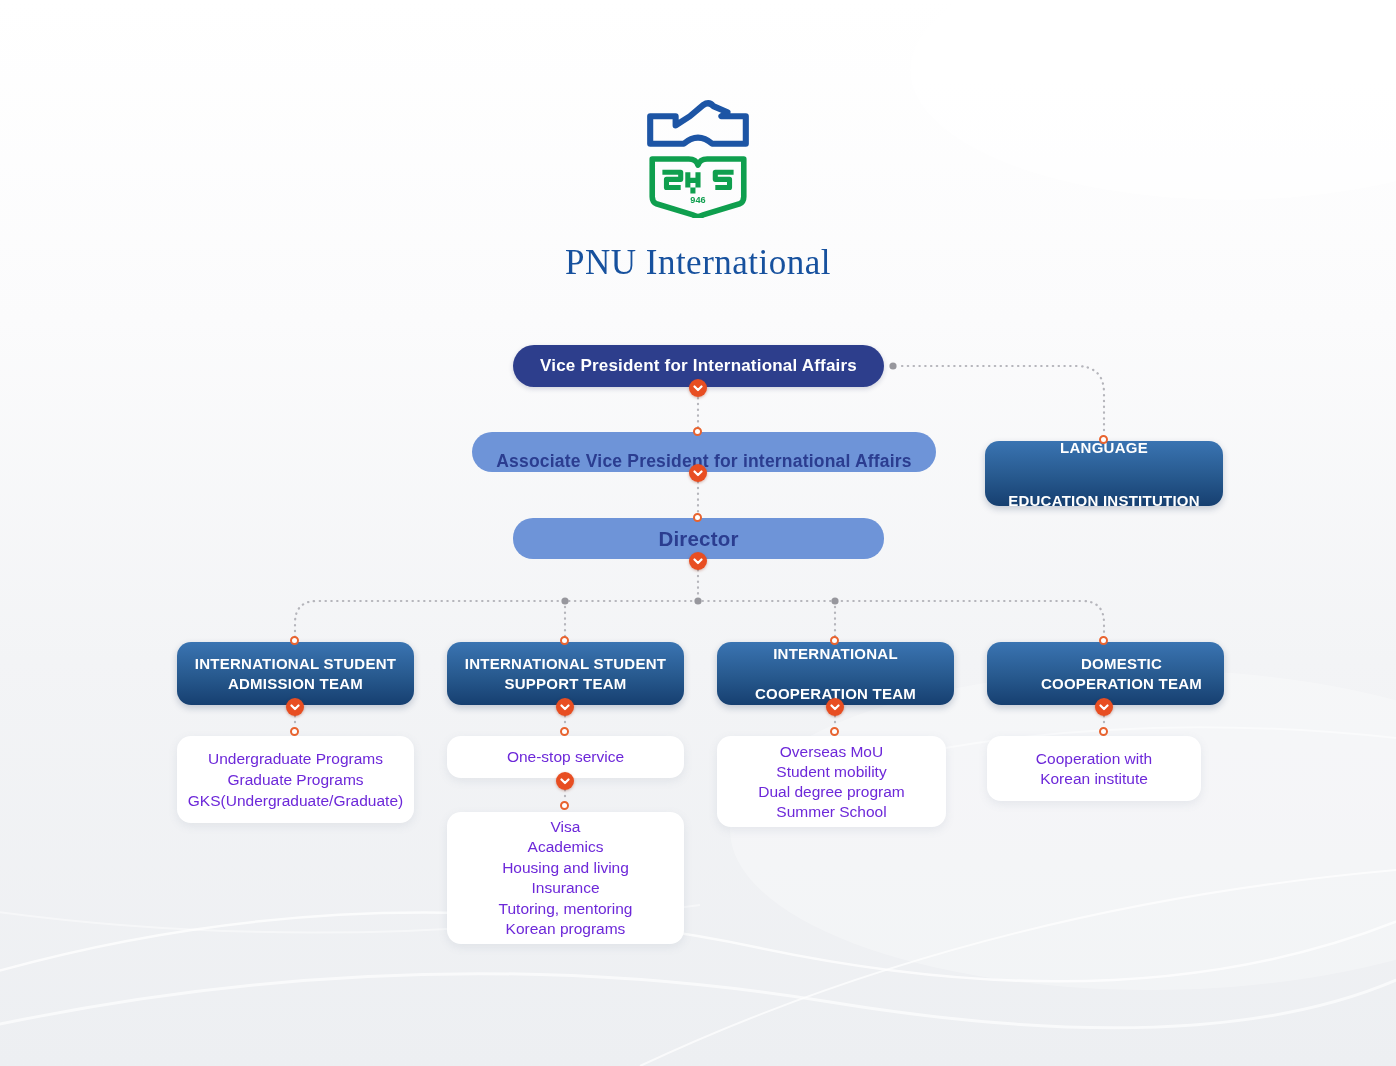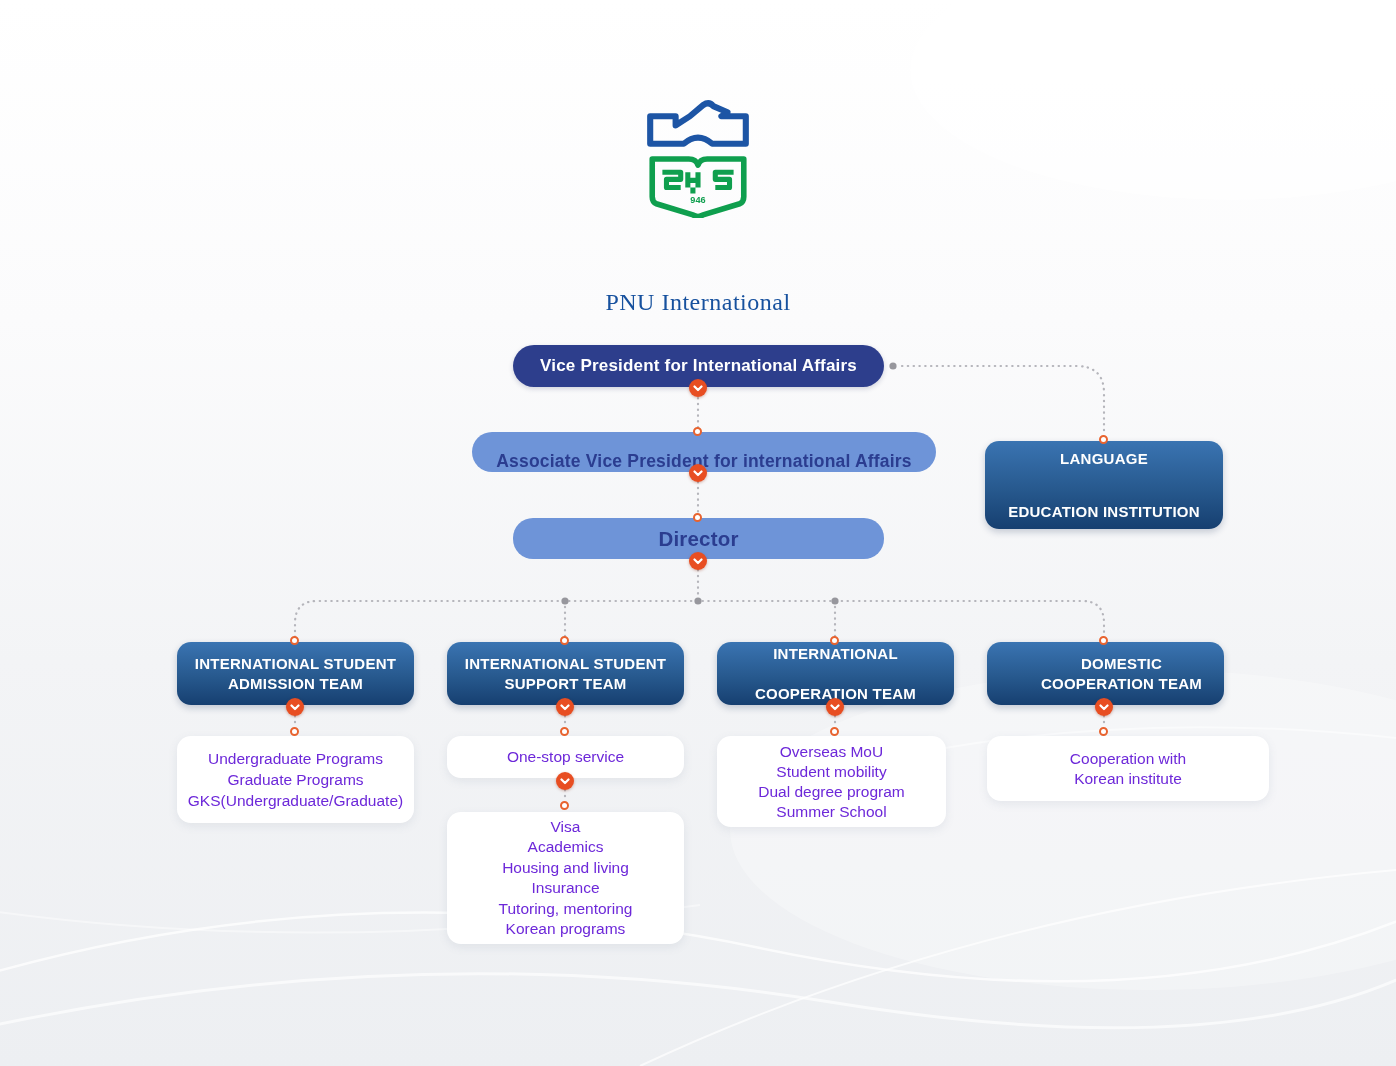--- a/index.html
+++ b/index.html
@@ -4,22 +4,22 @@
 <style>
   html,body{margin:0;padding:0;background:#e9eaed;}
   .canvas{
     position:relative;width:1396px;height:1066px;overflow:hidden;
     background:linear-gradient(180deg,#ffffff 0%,#fbfbfc 30%,#f3f4f6 62%,#edeff2 100%);
     font-family:"Liberation Sans",sans-serif;
   }
   svg.layer{position:absolute;left:0;top:0;}
   .page-title{
     position:absolute;left:0;top:243px;width:1396px;text-align:center;
-    font-family:"Liberation Serif",serif;font-size:24px;font-weight:500;
-    color:#17519e;letter-spacing:.5px;margin-top:46px;
+    font-family:"Liberation Serif",serif;font-size:35px;font-weight:500;
+    color:#17519e;letter-spacing:.5px;
   }
   .node{position:absolute;display:flex;flex-direction:column;align-items:center;justify-content:center;text-align:center;box-sizing:border-box;}
   .navy-pill{background:#2d3e8c;color:#ffffff;border-radius:21px;font-weight:700;font-size:17px;letter-spacing:.2px;box-shadow:0 2px 5px rgba(30,40,90,.18);}
   .blue-pill{background:#6e94d8;color:#2b3d90;border-radius:20px;font-weight:700;font-size:17.5px;letter-spacing:.2px;}
   .director{font-size:20.5px;}
   .team{
     background:linear-gradient(180deg,#3a74b2 0%,#27598e 55%,#163f70 100%);
     color:#ffffff;border-radius:14px;font-weight:700;font-size:15px;line-height:20px;
     letter-spacing:.25px;box-shadow:0 3px 7px rgba(16,40,80,.22);
   }
@@ -95,21 +95,21 @@
   </div>
 
   <div class="node blue-pill" style="left:472px;top:432px;width:464px;height:40px;justify-content:flex-end;">
     <span>Associate Vice President for international Affairs</span>
   </div>
 
   <div class="node blue-pill director" style="left:513px;top:518px;width:371px;height:41px;">
     <span>Director</span>
   </div>
 
-  <div class="node team" style="left:985px;top:441px;width:238px;height:88px;line-height:21px;gap:32px;">
+  <div class="node team" style="left:985px;top:441px;width:238px;height:65px;line-height:21px;gap:32px;">
     <span>LANGUAGE</span>
     <span>EDUCATION INSTITUTION</span>
   </div>
 
   <div class="node team" style="left:177px;top:642px;width:237px;height:63px;">
     <span>INTERNATIONAL STUDENT</span>
     <span>ADMISSION TEAM</span>
   </div>
   <div class="node team" style="left:447px;top:642px;width:237px;height:63px;">
     <span>INTERNATIONAL STUDENT</span>
@@ -143,21 +143,21 @@
     <div class="ln">Korean programs</div>
   </div>
 
   <div class="node card" style="left:717px;top:736px;width:229px;height:91px;">
     <div class="ln">Overseas MoU</div>
     <div class="ln">Student mobility</div>
     <div class="ln">Dual degree program</div>
     <div class="ln">Summer School</div>
   </div>
 
-  <div class="node card" style="left:987px;top:736px;width:282px;height:65px;">
+  <div class="node card" style="left:987px;top:736px;width:214px;height:65px;">
     <div class="ln">Cooperation with</div>
     <div class="ln">Korean institute</div>
   </div>
 
   <div class="chev" style="left:689px;top:379px;">
       <svg width="10" height="7" viewBox="0 0 10 7">
         <path d="M1.5 1.5 L5 5 L8.5 1.5" fill="none" stroke="#fff" stroke-width="2.2" stroke-linecap="round" stroke-linejoin="round"></path>
       </svg>
     </div>
   <div class="chev" style="left:689px;top:464px;">

